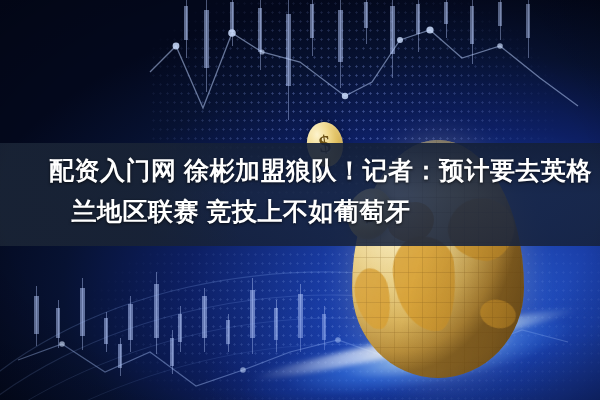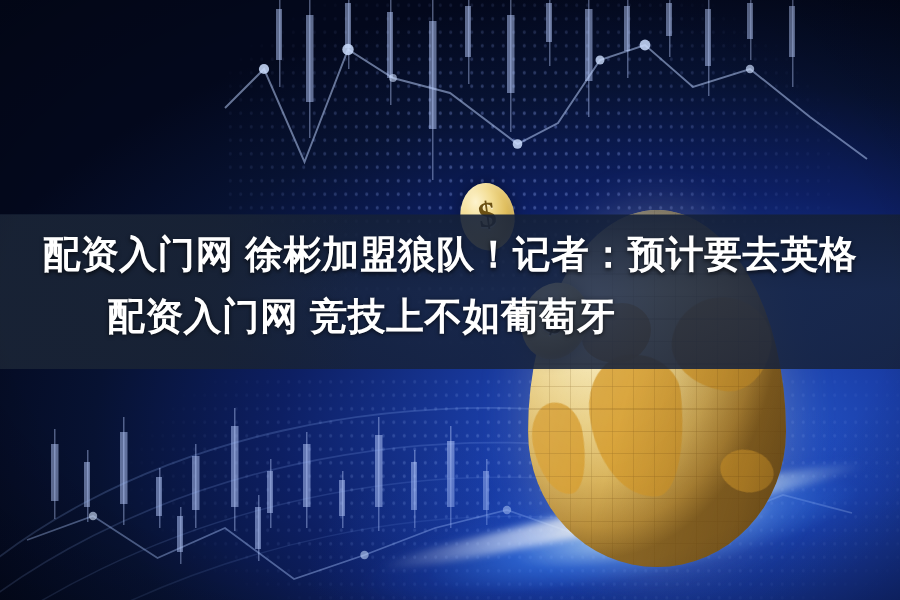--- a/index.html
+++ b/index.html
@@ -180,21 +180,21 @@
     padding: 0 8px;
     box-sizing: border-box;
     color: #ffffff;
     font-size: 25px;
     font-weight: bold;
     line-height: 41px;
     letter-spacing: 0.5px;
     text-shadow: 0 1px 3px rgba(0,0,0,0.70);
     white-space: nowrap;
   }
-  .line-1 { text-align: center; }
+  .line-1 { text-align: right; }
   .line-2 { text-align: center; padding-right: 118px; }
 </style>
 </head>
 <body>
 
 <div id="stage">
 
   <div class="bg-base"></div>
 
   <div class="dotgrid"></div>
@@ -310,16 +310,16 @@
     <span>$</span>
   </div>
 
   <div class="text-band"></div>
   <div class="text-band-left"></div>
 
   <div class="bg-vignette"></div>
 
   <div class="headline">
     <div class="line-1">配资入门网 徐彬加盟狼队！记者：预计要去英格</div>
-    <div class="line-2">配资入门网 竞技上不如葡萄牙</div>
+    <div class="line-2">兰地区联赛 竞技上不如葡萄牙</div>
   </div>
 
 </div>
 
 </body></html>

